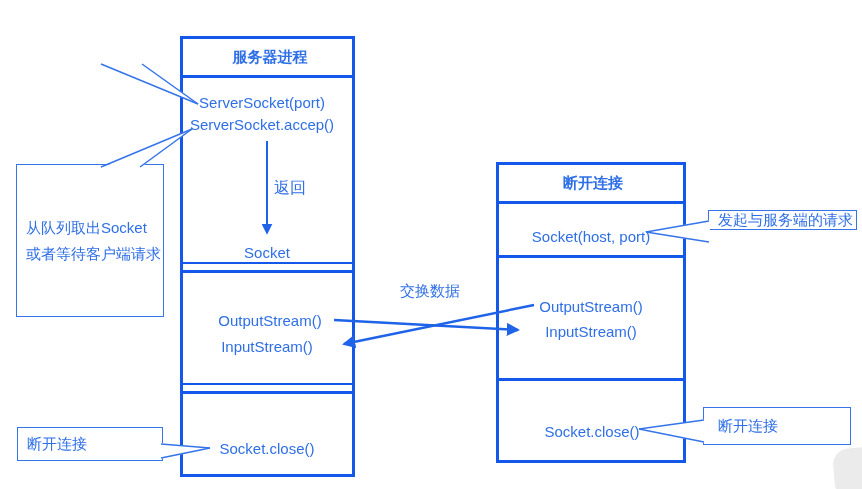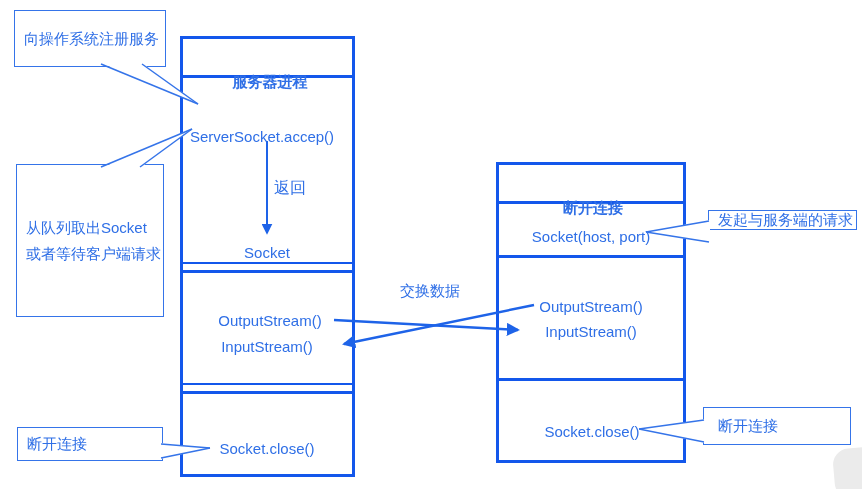--- a/index.html
+++ b/index.html
@@ -14,21 +14,21 @@
     position:relative;width:862px;height:489px;background:#ffffff;
     overflow:hidden;
     font-family:"Liberation Sans","DejaVu Sans",sans-serif;
   }
   .procbox{position:absolute;border:3px solid var(--border);box-sizing:border-box;background:transparent;}
   .divider{position:absolute;background:var(--border);}
   .txt{
     position:absolute;transform:translate(-50%,-50%);white-space:nowrap;
     font-size:15px;color:var(--text);
   }
-  .txt.bold{font-weight:bold;margin-top:25px;}
+  .txt.bold{font-weight:bold;}
   .txt.small{font-size:16px;}
   .callout{
     position:absolute;border:1.5px solid var(--callout-border);box-sizing:border-box;
     background:#fff;display:flex;align-items:center;
     font-size:15px;color:var(--text);
   }
   .callout .inner{padding-left:9px;line-height:26px;}
   svg.overlay{position:absolute;left:0;top:0;pointer-events:none;}
   .conn{stroke:var(--line);stroke-width:2.4;fill:none;}
   .vline{stroke:var(--line);stroke-width:2;fill:none;}
@@ -47,43 +47,41 @@
 <div id="stage">
 
   <div class="procbox" style="left:180px;top:36px;width:175px;height:441px;"></div>
   <div class="divider" style="left:182px;top:75px;width:171px;height:2.5px;"></div>
   <div class="divider" style="left:182px;top:262px;width:171px;height:1.5px;"></div>
   <div class="divider" style="left:182px;top:270px;width:171px;height:2.5px;"></div>
   <div class="divider" style="left:182px;top:383px;width:171px;height:1.5px;"></div>
   <div class="divider" style="left:182px;top:391px;width:171px;height:2.5px;"></div>
 
   <div class="txt bold" style="left:270px;top:57px;">服务器进程</div>
-  <div class="txt" style="left:262px;top:136px;">ServerSocket.accep()</div>
+  <div class="txt" style="left:262px;top:102px;">ServerSocket(port)</div>
+  <div class="txt" style="left:262px;top:124px;">ServerSocket.accep()</div>
   <div class="txt small" style="left:290px;top:188px;">返回</div>
   <div class="txt" style="left:267px;top:252px;">Socket</div>
   <div class="txt" style="left:270px;top:320px;">OutputStream()</div>
   <div class="txt" style="left:267px;top:346px;">InputStream()</div>
   <div class="txt" style="left:267px;top:448px;">Socket.close()</div>
 
   <div class="procbox" style="left:496px;top:162px;width:190px;height:301px;"></div>
   <div class="divider" style="left:498px;top:201px;width:186px;height:2.5px;"></div>
   <div class="divider" style="left:498px;top:255px;width:186px;height:2.5px;"></div>
   <div class="divider" style="left:498px;top:378px;width:186px;height:2.5px;"></div>
 
   <div class="txt bold" style="left:593px;top:183px;">断开连接</div>
   <div class="txt" style="left:591px;top:236px;">Socket(host, port)</div>
   <div class="txt" style="left:591px;top:306px;">OutputStream()</div>
   <div class="txt" style="left:591px;top:331px;">InputStream()</div>
   <div class="txt" style="left:592px;top:431px;">Socket.close()</div>
 
   <div class="txt" style="left:430px;top:291px;">交换数据</div>
 
-  <div class="callout" style="left:14px;top:10px;width:152px;height:57px;">
-    <span class="inner">向操作系统注册服务</span>
-  </div>
 
   <div class="callout" style="left:16px;top:164px;width:148px;height:153px;">
     <span class="inner">
       <span style="display:block">从队列取出Socket</span>
       <span style="display:block">或者等待客户端请求</span>
     </span>
   </div>
 
   <div class="callout" style="left:17px;top:427px;width:146px;height:34px;">
     <span class="inner">断开连接</span>

